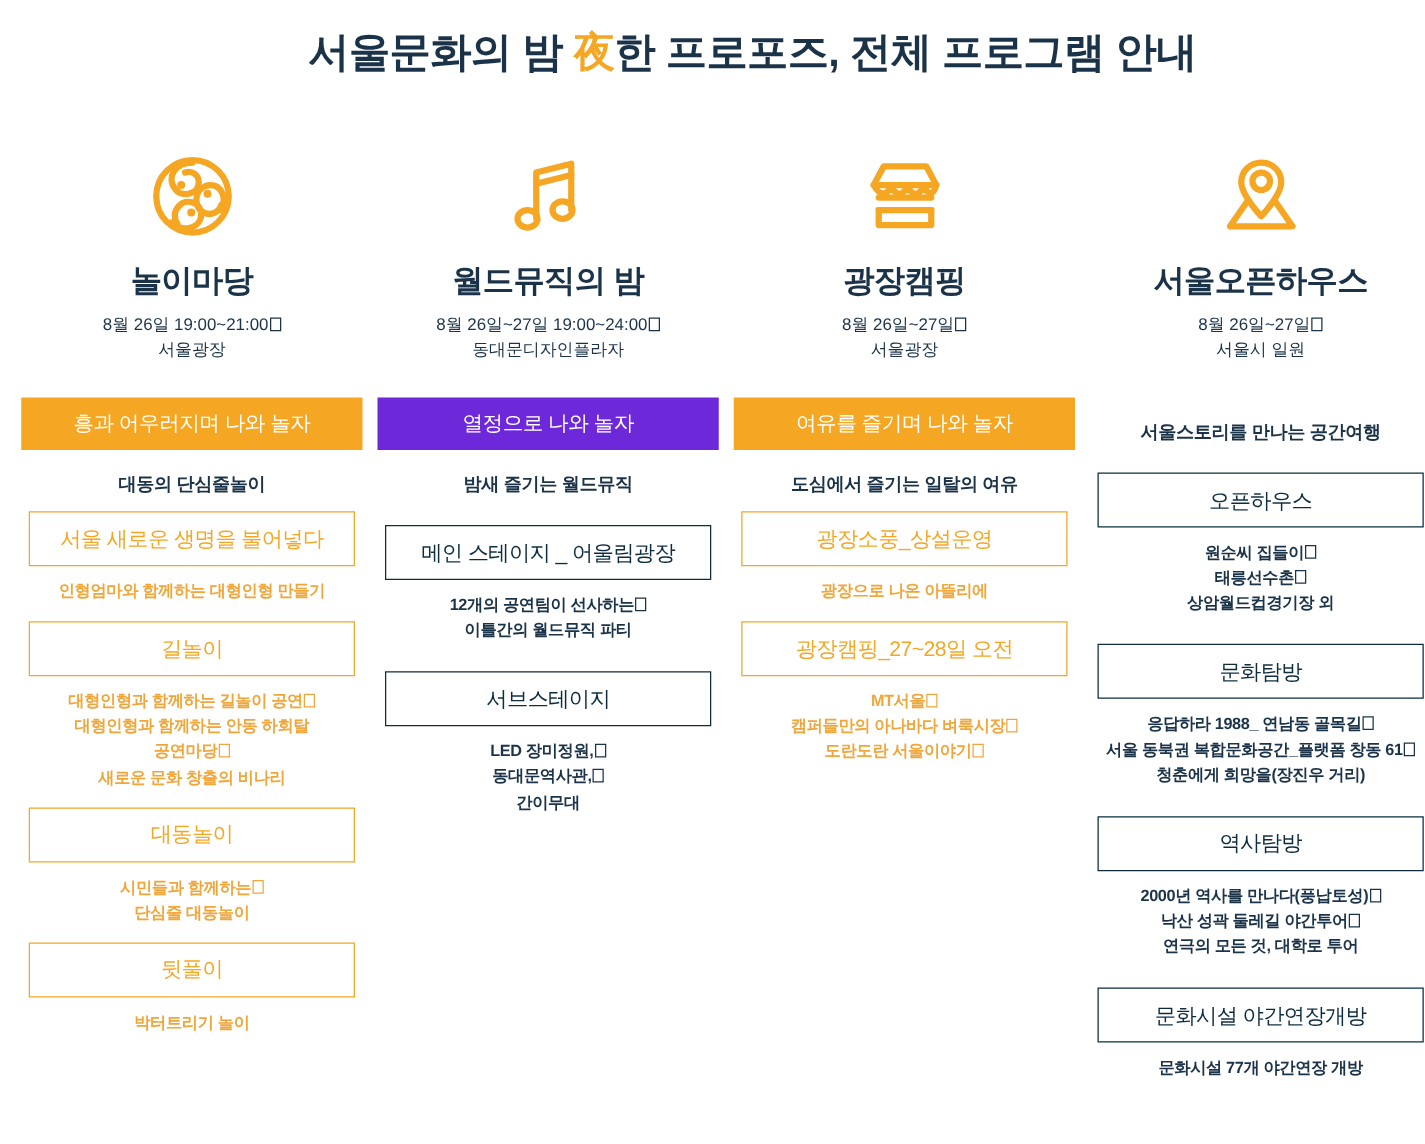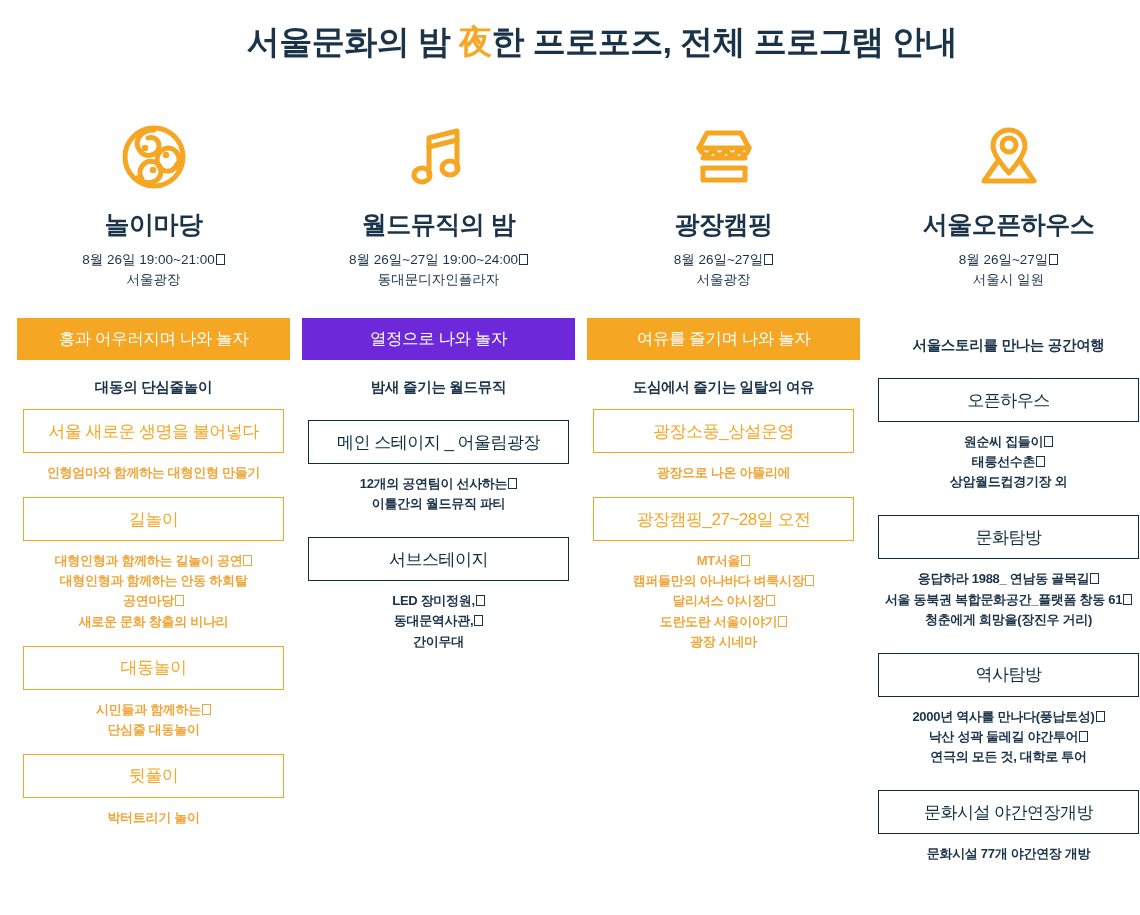--- a/index.html
+++ b/index.html
@@ -298,23 +298,21 @@
               <div>광장으로 나온 아뜰리에</div>
             </div>
           </div>
           <div class="item">
             <div class="item-box">
               <div class="item-title">광장캠핑_27~28일 오전</div>
             </div>
             <div class="item-desc">
               <div>MT서울<span class="sq"></span></div>
               <div>캠퍼들만의 아나바다 벼룩시장<span class="sq"></span></div>
-              <div>달리셔스 야시장<span class="sq"></span></div>
               <div>도란도란 서울이야기<span class="sq"></span></div>
-              <div>광장 시네마</div>
             </div>
           </div>
         </div>
       </div>
       <div class="col navy">
         <div class="col-head">
           <div class="icon-wrap">
             <svg width="78" height="78" viewBox="0 0 78 78">
       <path d="M14 63 L30 40 H48 L64 63 Z" fill="none" stroke="#f5a623" stroke-width="5" stroke-linejoin="round"></path>
       <path d="M39 12 C30 12 23 19 23 28 C23 38 39 55 39 55 C39 55 55 38 55 28 C55 19 48 12 39 12 Z" fill="#ffffff" stroke="#f5a623" stroke-width="5" stroke-linejoin="round"></path>

